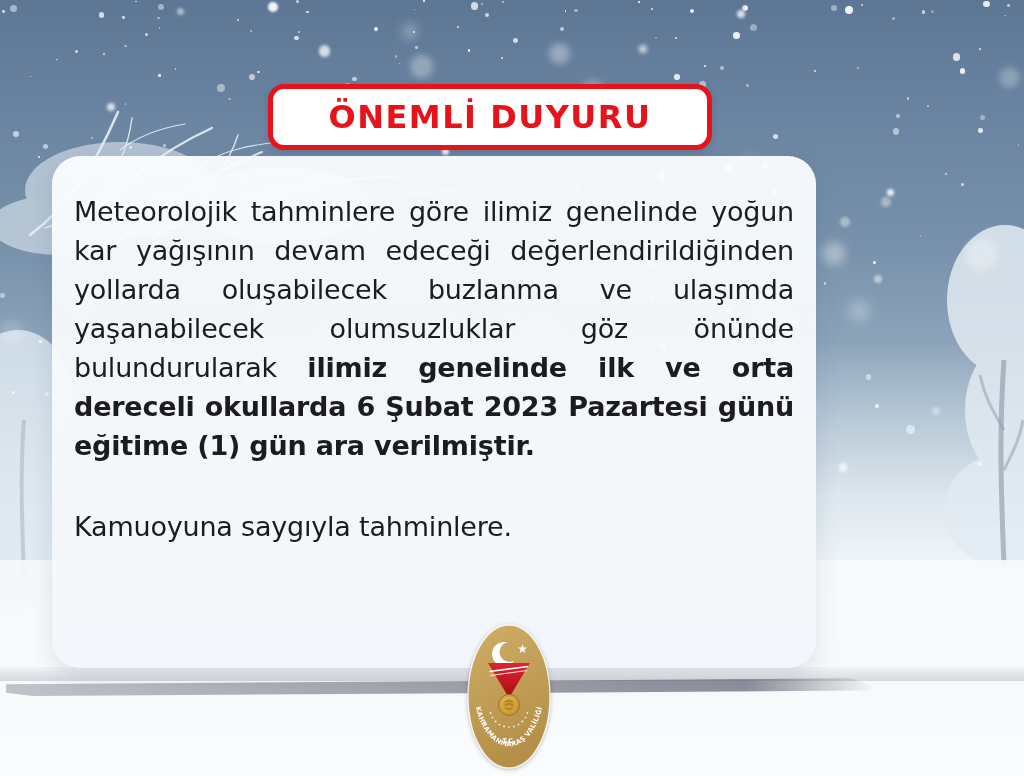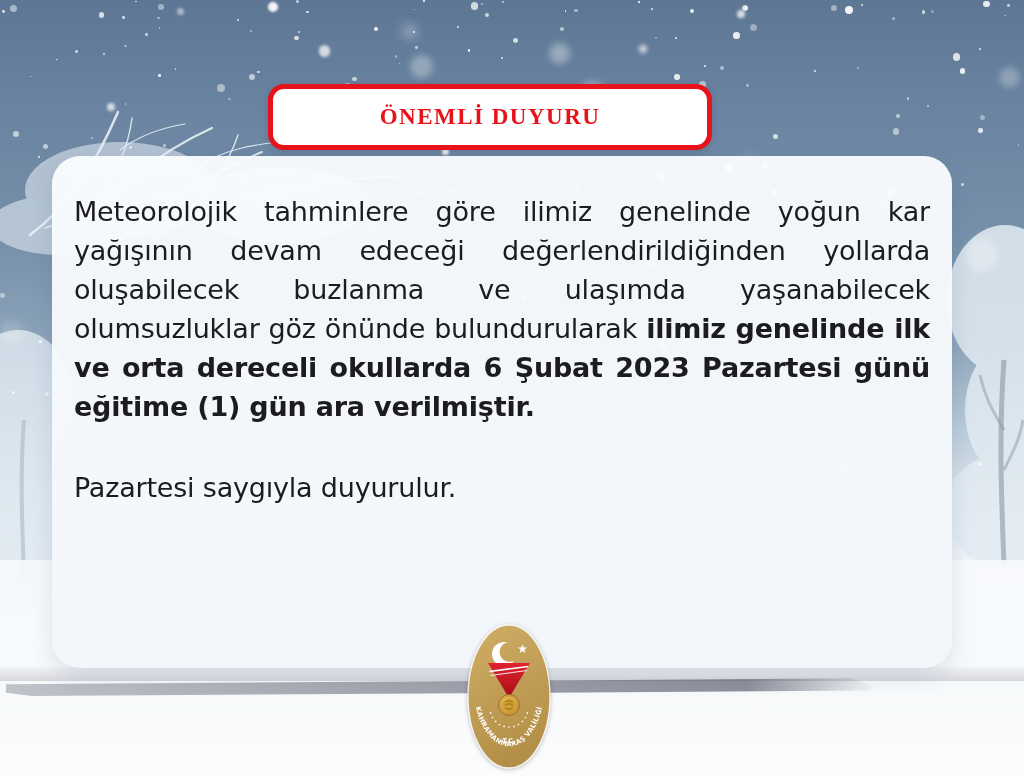--- a/index.html
+++ b/index.html
@@ -25,21 +25,21 @@
   .wedge{
     position:absolute;left:6px;top:678px;width:872px;height:18px;
     clip-path:polygon(0% 35%,97% 2%,100% 55%,99% 70%,3% 100%,0% 82%);
     background:linear-gradient(90deg,
       rgba(112,112,128,.40) 0%,rgba(100,100,116,.55) 40%,
       rgba(88,88,104,.66) 85%,rgba(88,88,104,0) 100%);
     filter:blur(.7px);
   }
   
   .card{
-    position:absolute;left:52px;top:156px;width:900px;height:512px;
+    position:absolute;left:52px;top:156px;width:764px;height:512px;
     border-radius:28px;box-sizing:border-box;
     background:linear-gradient(180deg,rgba(251,253,254,.95),rgba(242,246,250,.95));
     box-shadow:0 8px 22px rgba(60,80,110,.14);
     padding:36px 22px 0 22px;
     color:#1c1c1e;
   }
   .card p{
     margin:0;font-size:27px;line-height:39px;letter-spacing:-.2px;
     text-align:justify;
   }
@@ -48,21 +48,21 @@
   .card .p3{margin-top:42px;text-align:left;}
   
   .badge{
     position:absolute;left:268px;top:84px;width:444px;height:66px;
     box-sizing:border-box;background:#fff;
     border:5px solid #e8121a;border-radius:16px;
     display:flex;align-items:center;justify-content:center;
     box-shadow:0 2px 6px rgba(40,40,60,.18);
   }
   .badge span{
-    color:#e8121a;font-weight:700;font-size:23px;letter-spacing:1.5px;font-family:Liberation Serif, serif;
+    color:#e8121a;font-weight:700;font-size:32px;letter-spacing:1.5px;
   }
   
   .logo{
     position:absolute;left:467px;top:624px;width:84px;height:145px;
     filter:drop-shadow(0 1px 2px rgba(0,0,0,.25));
   }
 </style>
 </head>
 <body>
 
@@ -301,21 +301,21 @@
       <i style="left: 130.825px; top: 390.341px; height: 18px; width: 18px; opacity: 0.32; filter: blur(3.8px);"></i>
       <i style="left: 431.343px; top: 256.257px; height: 26px; width: 26px; opacity: 0.26; filter: blur(4px);"></i>
       <i style="left: 410.191px; top: 54.7781px; height: 23px; width: 23px; opacity: 0.31; filter: blur(3.3px);"></i>
     </div>
 
   <div class="edge-band"></div>
   <div class="wedge"></div>
 
   <div class="card">
     <p class="p1"><span>Meteorolojik tahminlere göre ilimiz genelinde yoğun kar yağışının devam edeceği değerlendirildiğinden yollarda oluşabilecek buzlanma ve ulaşımda yaşanabilecek olumsuzluklar göz önünde bulundurularak </span><strong>ilimiz genelinde ilk ve orta dereceli okullarda 6 Şubat 2023 Pazartesi günü eğitime (1) gün ara verilmiştir.</strong></p>
-    <p class="p3">Pazartesi saygıyla duyurulur.</p>
+    <p class="p3">Kamuoyuna saygıyla tahminlere.</p>
   </div>
 
   <div class="badge">
     <span>ÖNEMLİ DUYURU</span>
   </div>
 
   <svg class="logo" viewBox="0 0 84 145">
     <defs>
       <linearGradient id="goldGrad" x1="0" y1="0" x2=".3" y2="1">
         <stop offset="0" stop-color="#cfae66"></stop>

